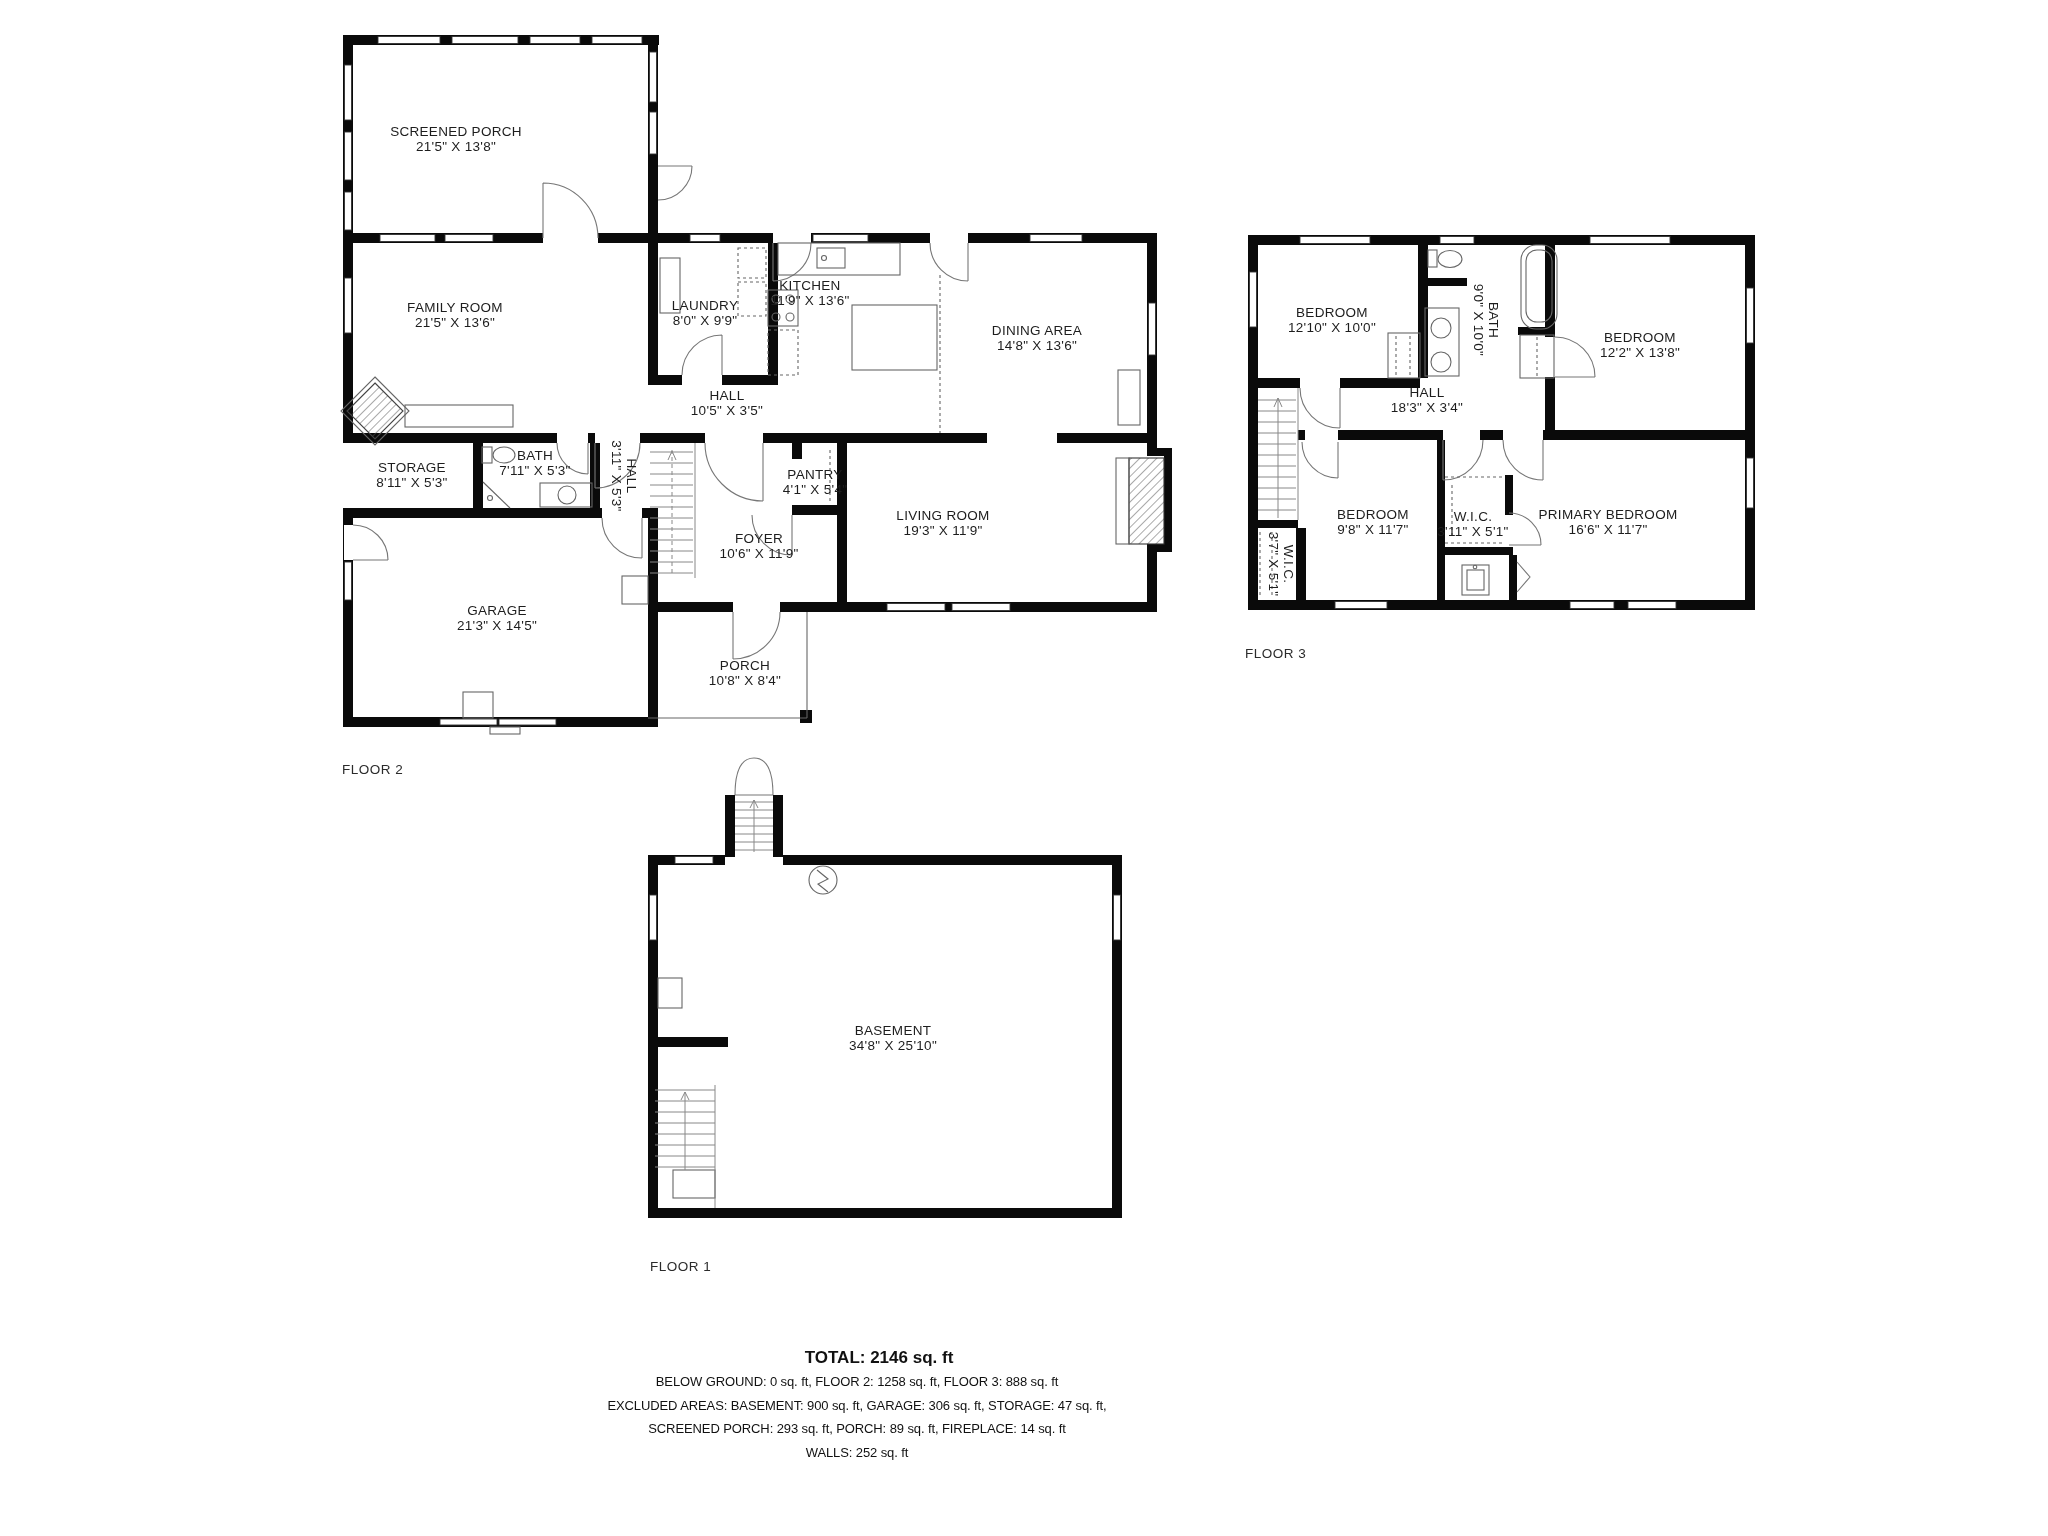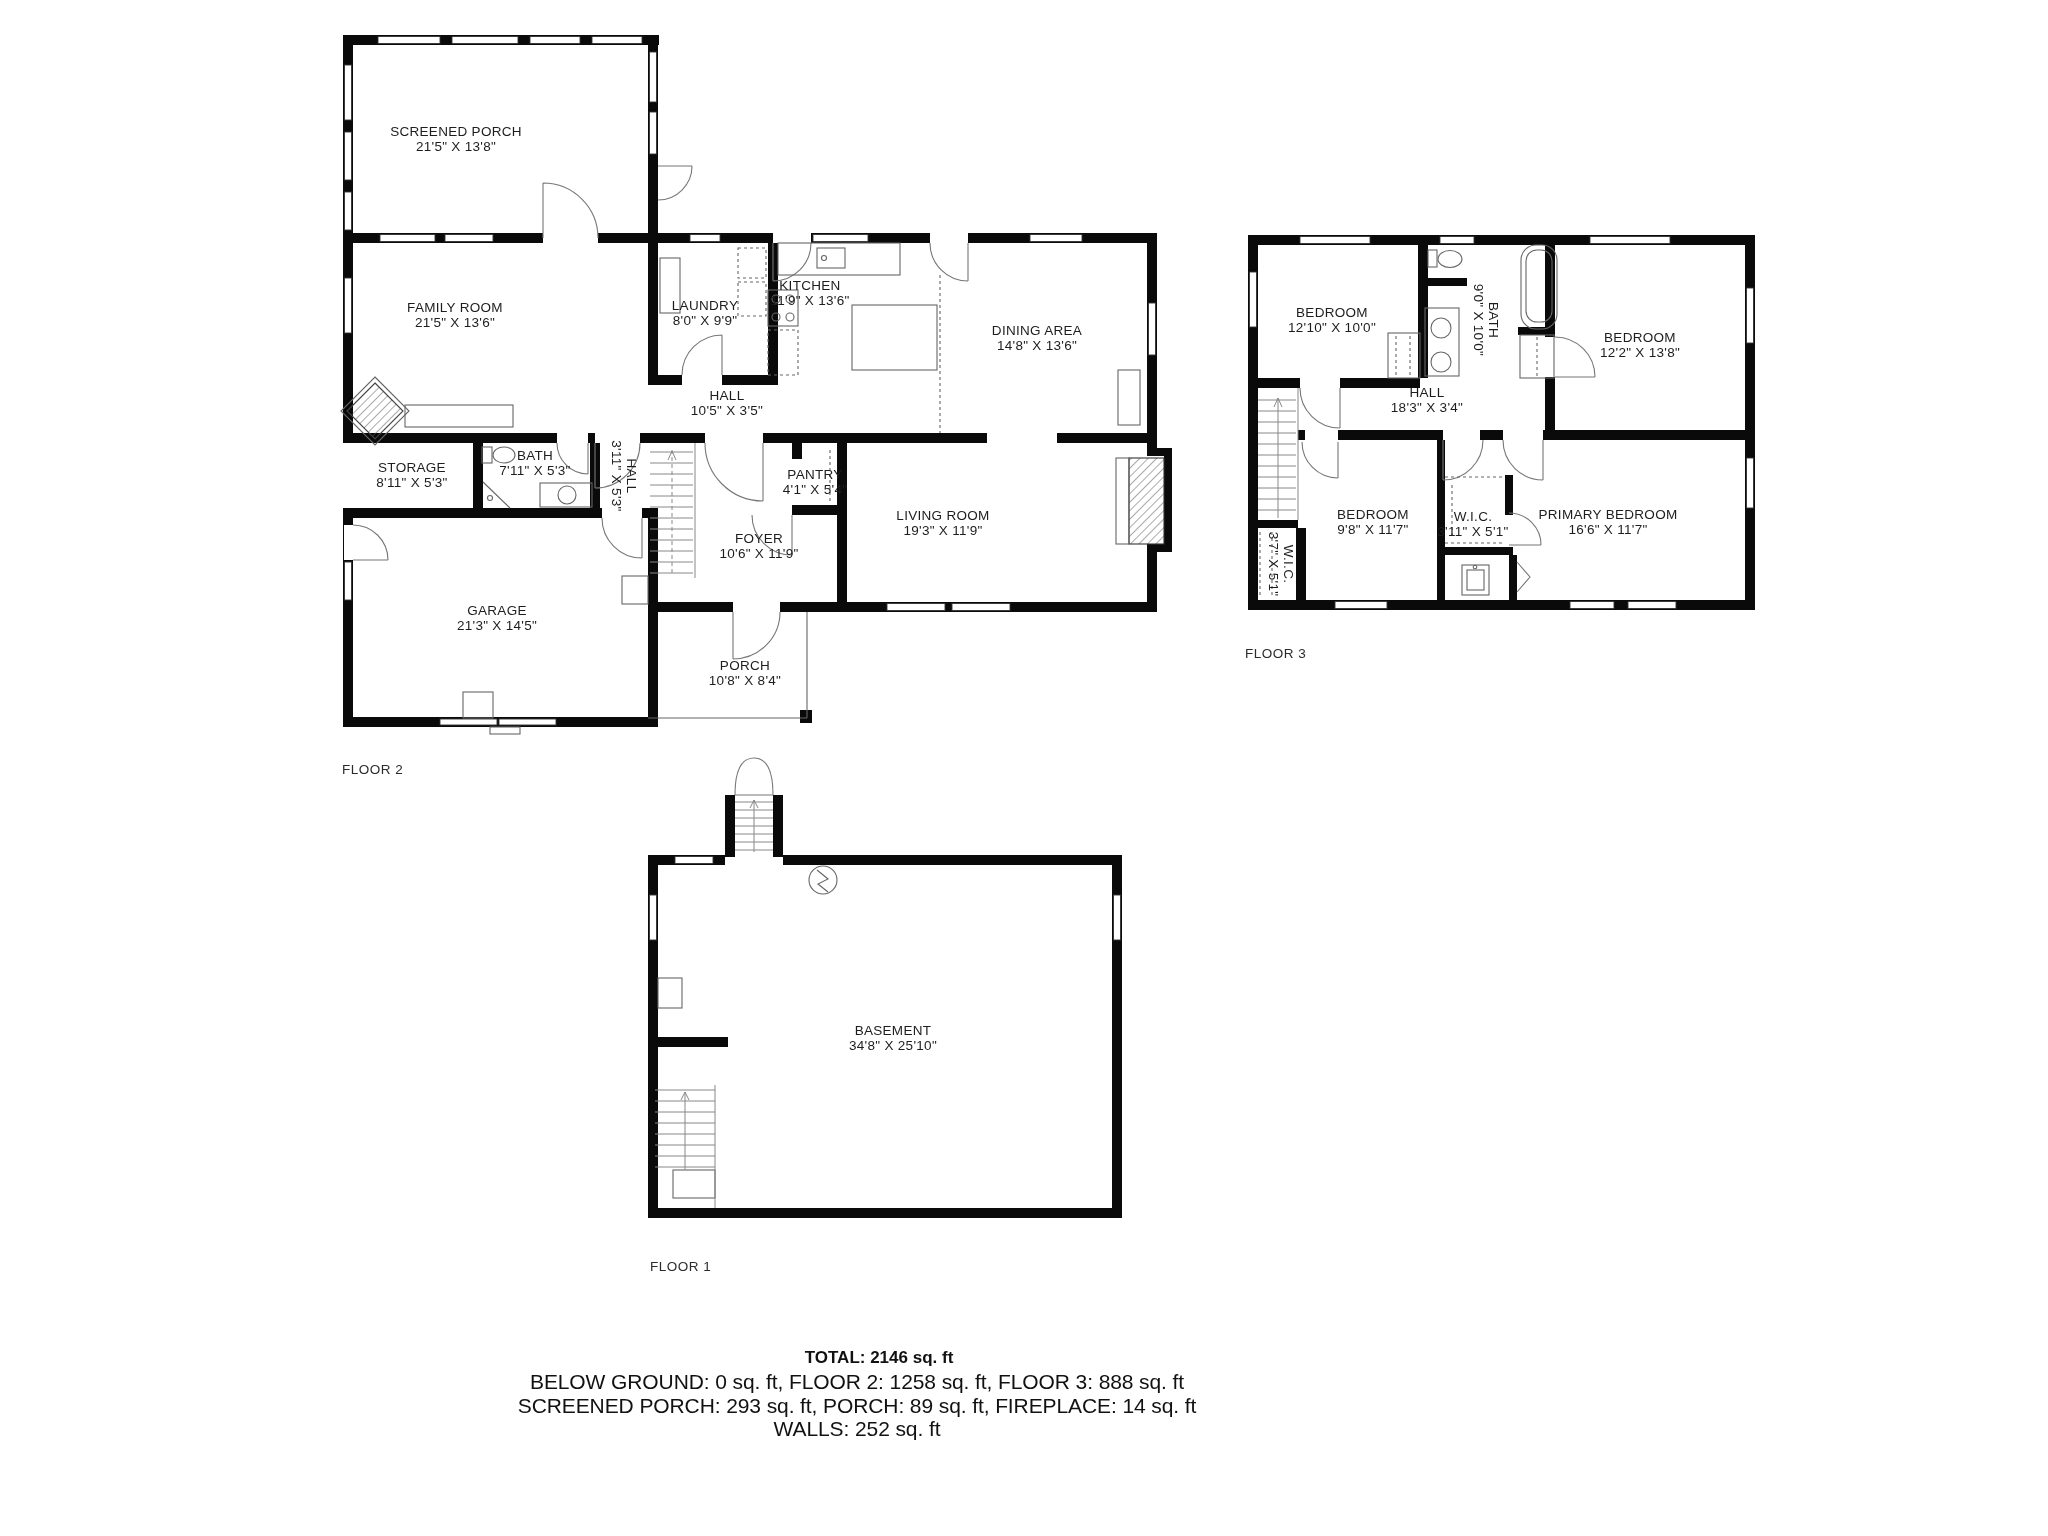--- a/index.html
+++ b/index.html
@@ -4,21 +4,21 @@
 <style>
   html,body{margin:0;padding:0;background:#ffffff;}
   .page{position:relative;width:2048px;height:1536px;background:#ffffff;overflow:hidden;
         font-family:"Liberation Sans",sans-serif;color:#1c1c1c;}
   .plan{position:absolute;}
   svg text{font-family:"Liberation Sans",sans-serif;fill:#1d1d1d;}
   .rl{font-size:13.5px;letter-spacing:.3px;text-anchor:middle;}
   .fl{font-size:13.5px;letter-spacing:.5px;fill:#2b2b2b;}
   .summary{position:absolute;left:0;top:1346px;width:1714px;text-align:center;color:#111;}
   .summary .total{font-size:17px;font-weight:bold;line-height:24px;padding-left:44px;}
-  .summary .line{font-size:21px;line-height:23.5px;letter-spacing:-0.1px;}
+  .summary .line{font-size:13px;line-height:23.5px;letter-spacing:-0.1px;}
   .summary .disclaimer{font-size:13.5px;margin-top:24px;color:#111;}
   .logo{position:absolute;left:0;top:1452px;width:249px;height:84px;background:#57585a;}
   .logo .brand{position:absolute;left:18px;top:8px;font-family:"DejaVu Serif",serif;
                font-size:46px;color:#fbfbfb;letter-spacing:1px;}
   .logo .mls{position:absolute;left:177px;top:31px;font-size:25px;color:#a5a7aa;letter-spacing:4px;}
   .logo .tm{position:absolute;left:161px;top:13px;font-size:8px;color:#c9cacc;}
   .logo .star{position:absolute;left:139px;top:30px;}
 </style>
 </head>
 <body>
@@ -397,18 +397,19 @@
     <g>
       <text class="rl" x="263" y="295">BASEMENT</text>
       <text class="rl" x="263" y="310">34'8" X 25'10"</text>
     </g>
     <text class="fl" x="20" y="531">FLOOR 1</text>
   </svg>
 
   <div class="summary">
     <div class="total">TOTAL: 2146 sq. ft</div>
     <div class="line">BELOW GROUND: 0 sq. ft, FLOOR 2: 1258 sq. ft, FLOOR 3: 888 sq. ft</div>
+    <div class="line">EXCLUDED AREAS: BASEMENT: 900 sq. ft, GARAGE: 306 sq. ft, STORAGE: 47 sq. ft,</div>
     <div class="line">SCREENED PORCH: 293 sq. ft, PORCH: 89 sq. ft, FIREPLACE: 14 sq. ft</div>
     <div class="line">WALLS: 252 sq. ft</div>
   </div>
 
 
 </div>
 
 </body></html>

